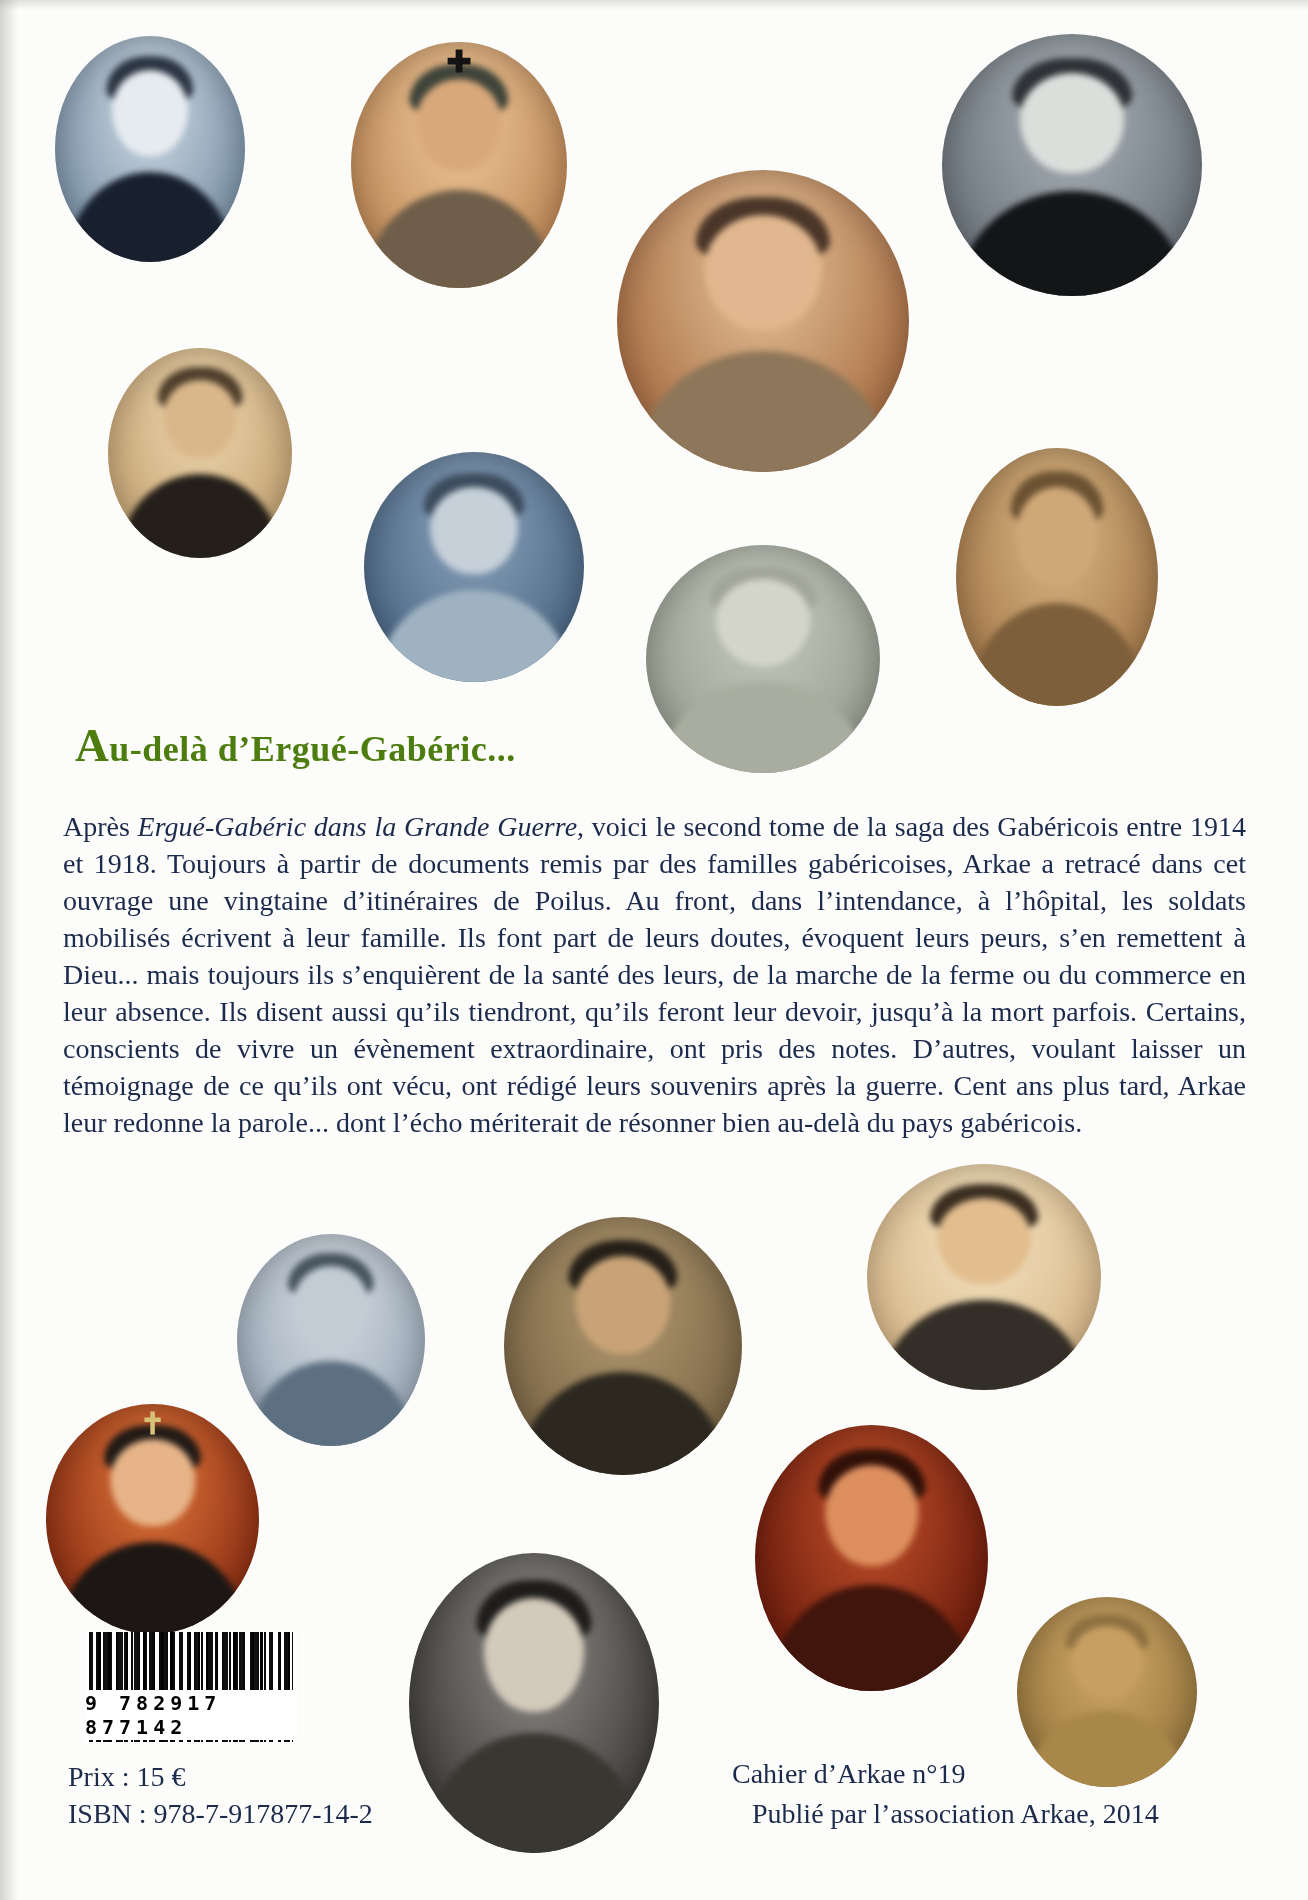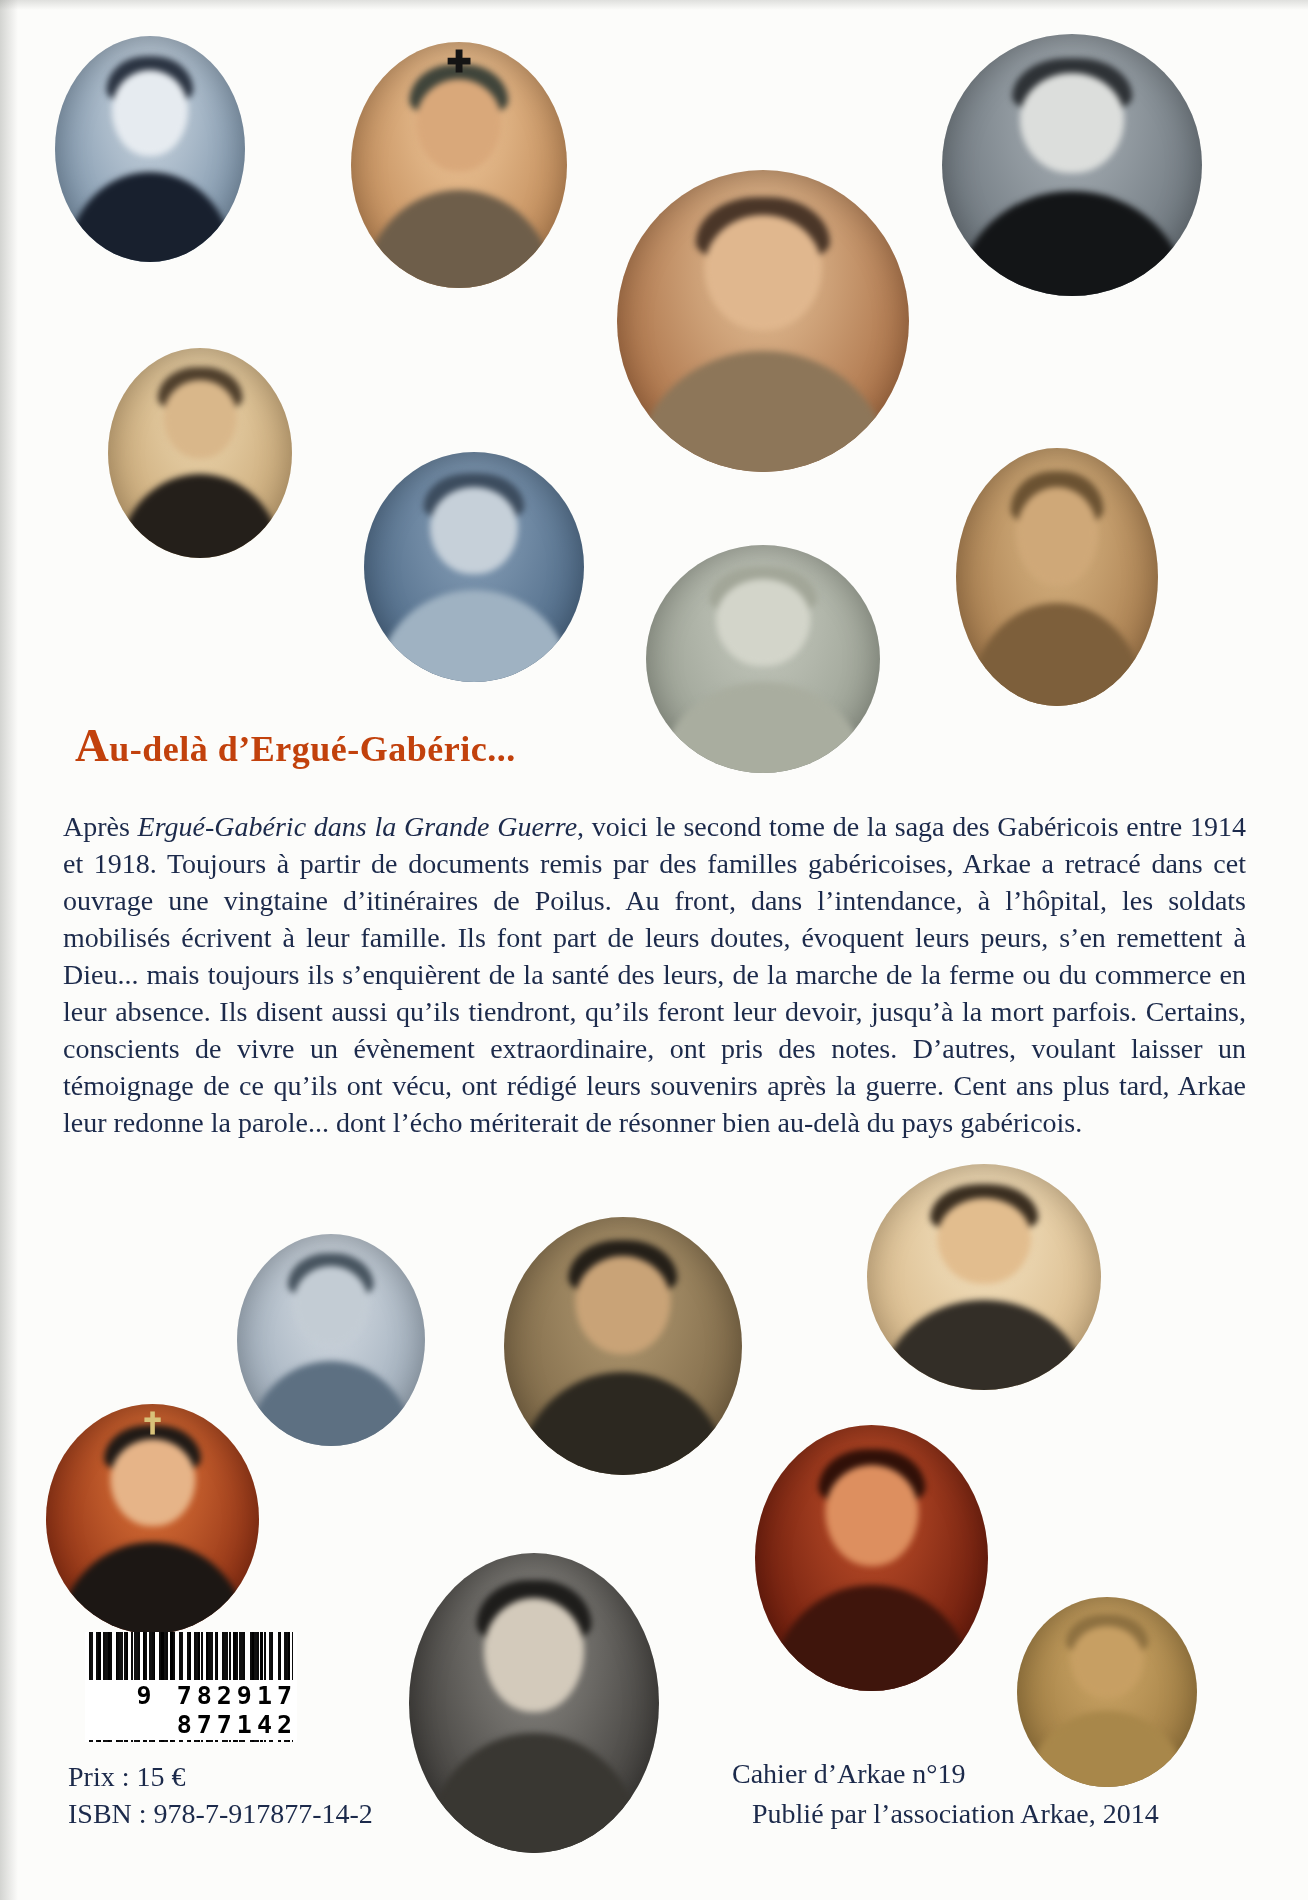--- a/index.html
+++ b/index.html
@@ -46,21 +46,21 @@
     border-radius:50% 50% 0 0 / 85% 85% 0 0;
   }
   .p-topmark{
     position:absolute;left:50%;top:2%;transform:translateX(-50%);
     font-size:30px;line-height:1;font-weight:bold;
     filter:none;
   }
   
   .heading{
     position:absolute;left:75px;top:694px;
-    font-size:36px;font-weight:bold;color:#c2410c;
+    font-size:36px;font-weight:bold;color:#4d7c0f;
     letter-spacing:.5px;
   }
   .heading::first-letter{font-size:1.3em;}
   .body-text{
     position:absolute;left:63px;top:780px;width:1183px;
     font-size:28px;line-height:37px;
     text-align:justify;
     color:#1c2a4b;
     z-index:5;
   }
@@ -84,22 +84,22 @@
     position:absolute;inset:0 4px 0 4px;
     background:
       repeating-linear-gradient(90deg,#0b0b0b 0 2px, rgba(0,0,0,0) 2px 7px),
       repeating-linear-gradient(90deg,#111 0 4px, rgba(0,0,0,0) 4px 15px),
       repeating-linear-gradient(90deg,#000 0 3px, #fff 3px 9px);
   }
   .barcode .digits{
     position:absolute;left:0;right:0;bottom:2px;
     background:#fff;
     font-family:"DejaVu Sans Mono", monospace;
-    font-size:25px;font-weight:bold;color:#000;
-    text-align:right;letter-spacing:5px;
+    font-size:20px;font-weight:bold;color:#000;
+    text-align:left;letter-spacing:5px;
     padding:1px 0;
   }
 </style>
 </head>
 <body>
 
 <div class="page">
 
   <div class="scan-edge-left"></div>
   <div class="scan-edge-top"></div>

